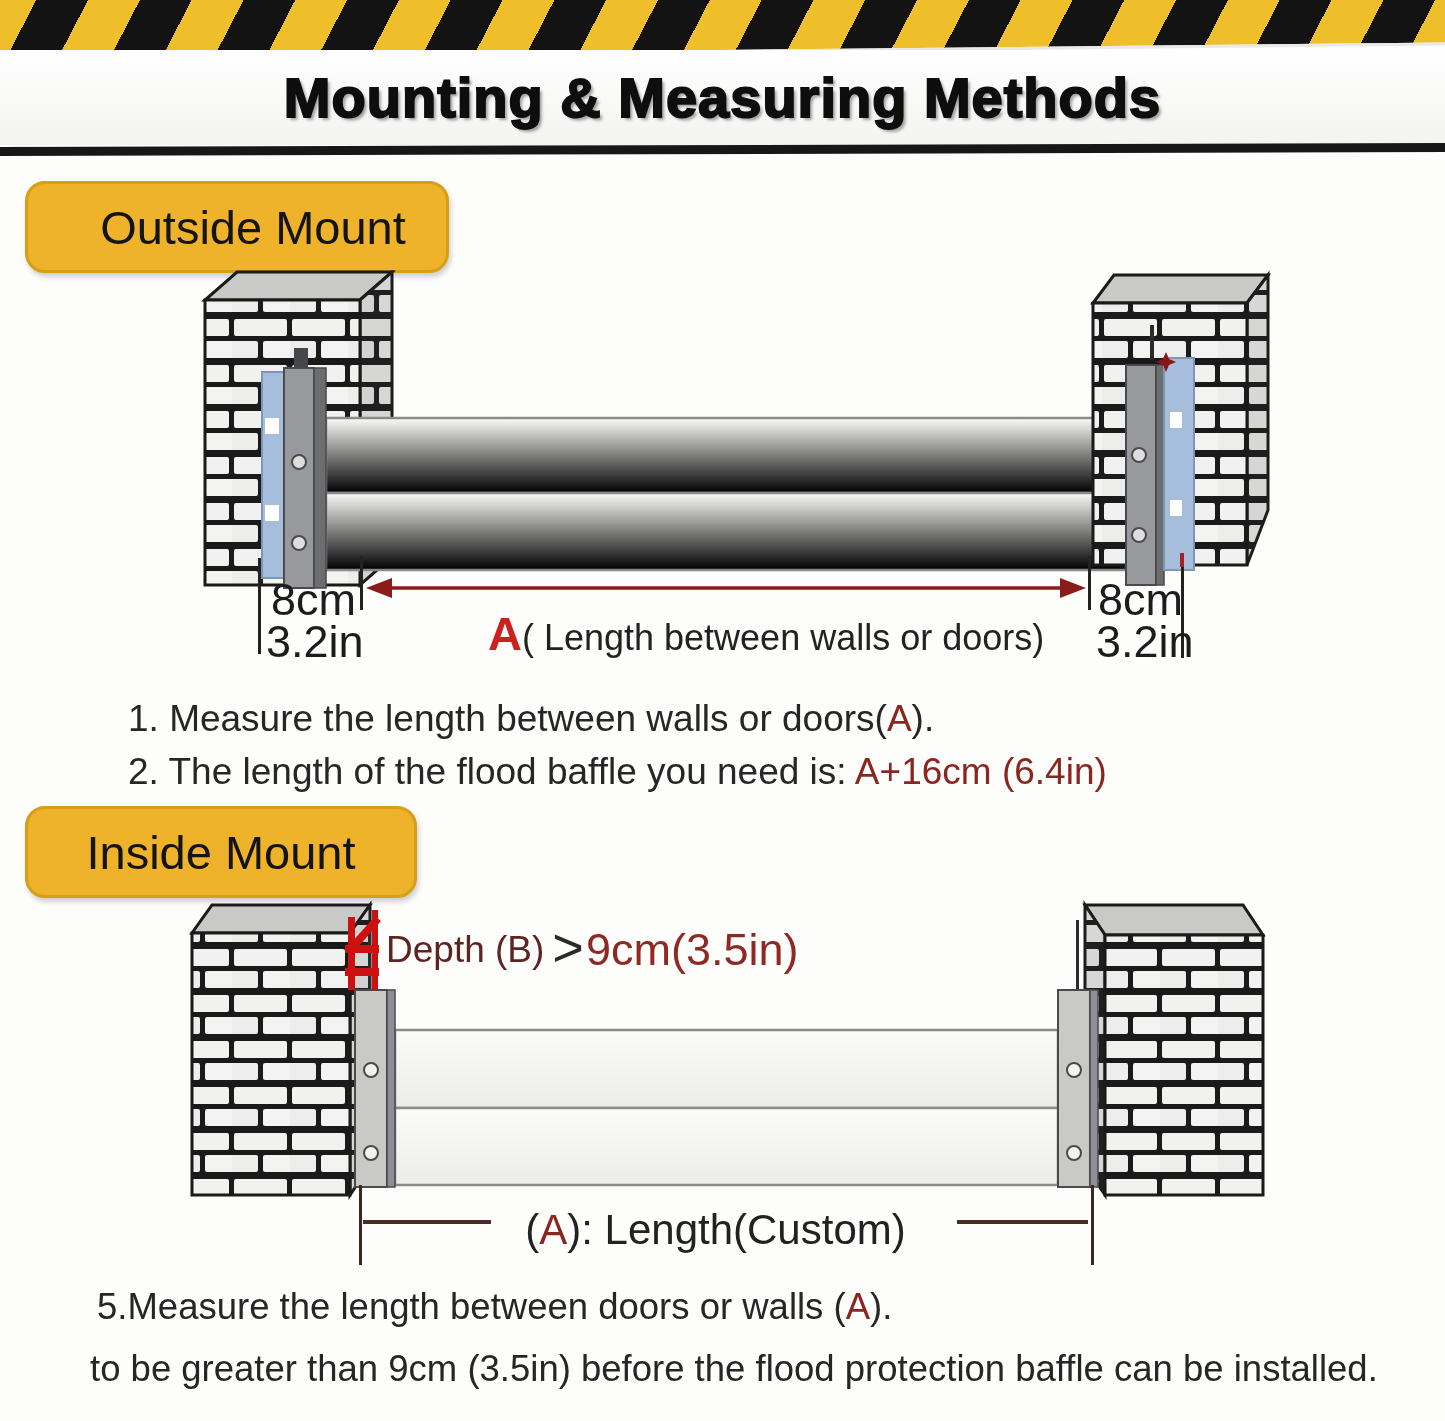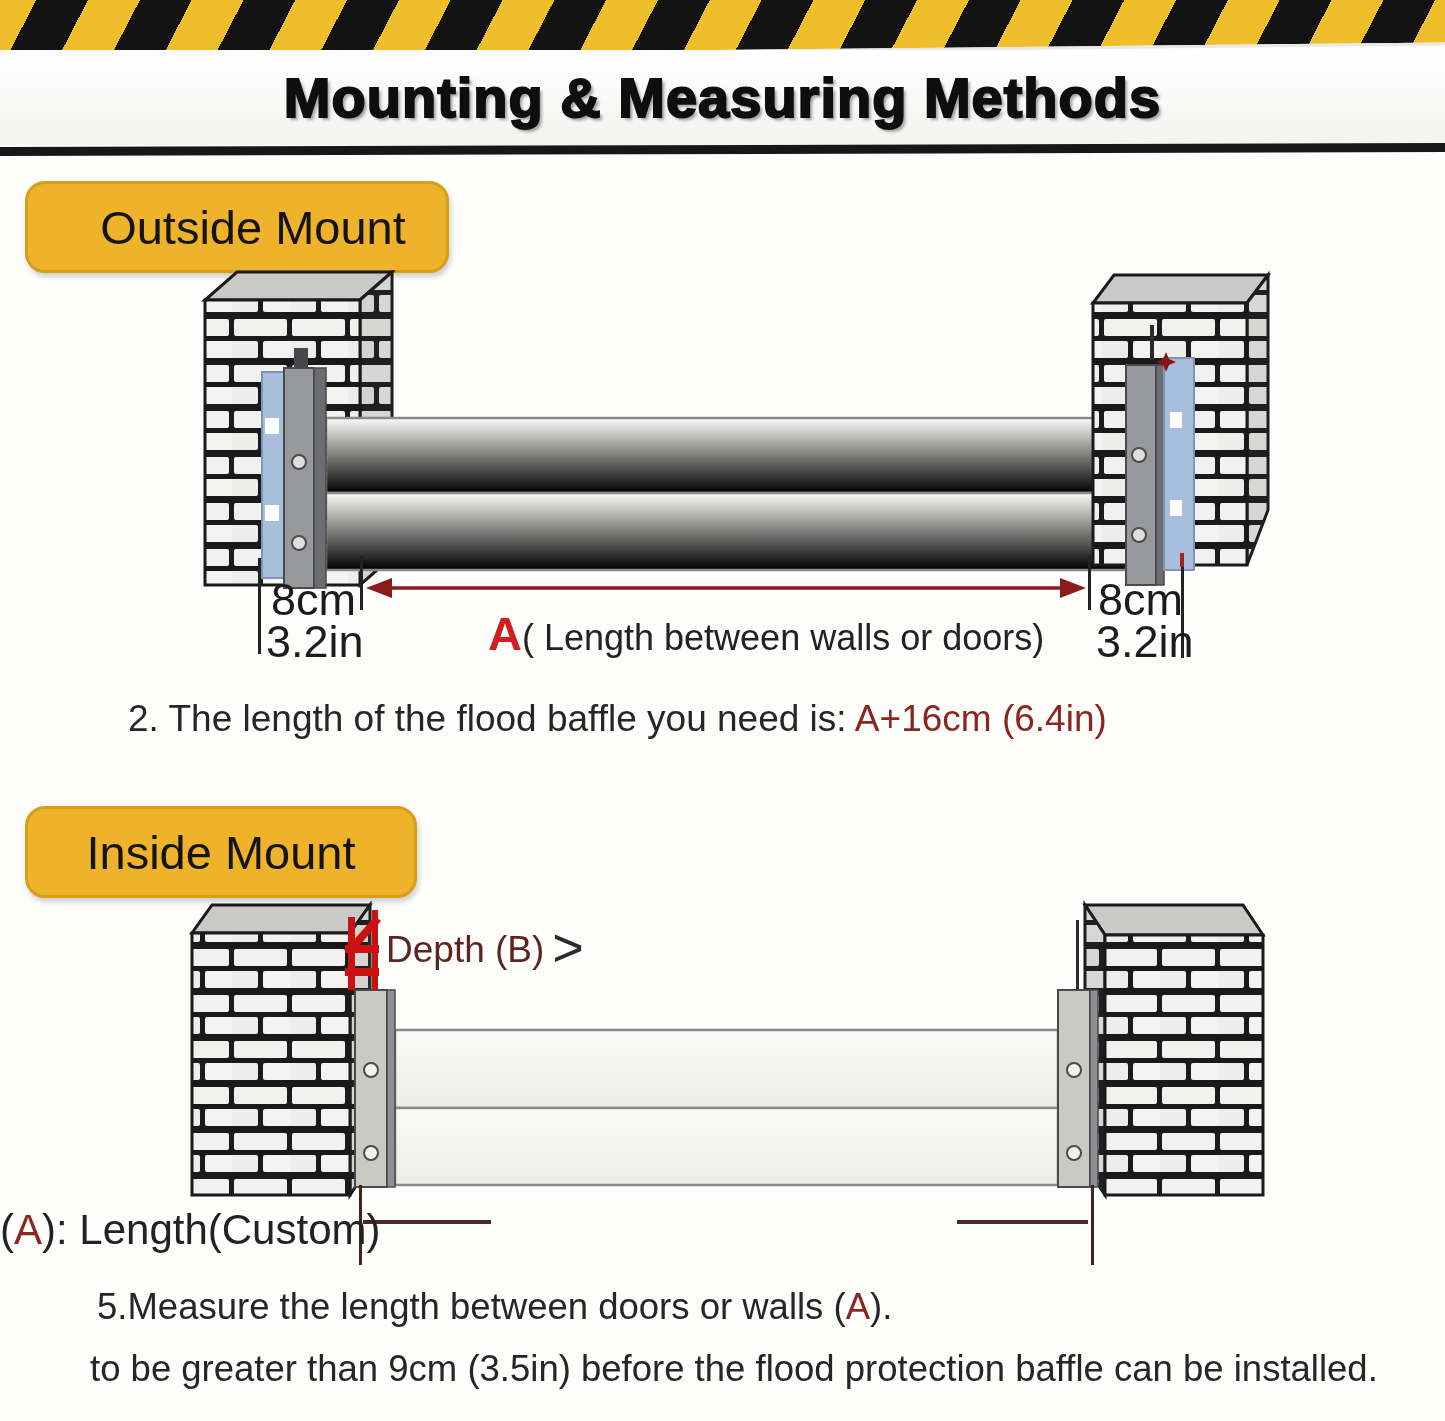--- a/index.html
+++ b/index.html
@@ -136,20 +136,21 @@
 
   <div class="lbl dim-txt" style="left:271px;top:574px">8cm</div>
   <div class="lbl dim-txt" style="left:266px;top:616px">3.2in</div>
   <div class="lbl dim-txt" style="left:1098px;top:574px">8cm</div>
   <div class="lbl dim-txt" style="left:1096px;top:616px">3.2in</div>
   <div class="lbl" style="left:488px;top:606px">
     <span class="a-red">A</span><span class="cap-black">( Length between walls or doors)</span>
   </div>
 
   <div class="lbl steps" style="left:128px;top:692px">
+    <div><span>1. Measure the length between walls or doors(</span><span class="maroon">A</span><span>).</span></div>
     <div><span>2. The length of the flood baffle you need is: </span><span class="maroon">A+16cm (6.4in)</span></div>
   </div>
 
   <div class="badge inside">
     <span>Inside Mount</span>
   </div>
 
   <svg width="1445" height="395" viewBox="0 0 1445 395" style="top:900px">
     <defs>
       <pattern id="brickB" patternUnits="userSpaceOnUse" width="58" height="46">
@@ -211,23 +212,24 @@
       <rect x="359" y="285" width="3" height="80" fill="#3c2722"></rect>
       <rect x="1091" y="285" width="3" height="80" fill="#3c2722"></rect>
       <rect x="363" y="320" width="128" height="4" fill="#4a2c26"></rect>
       <rect x="957" y="320" width="131" height="4" fill="#4a2c26"></rect>
     </g>
   </svg>
 
   <div class="lbl depth-note" style="left:386px;top:916px">
     <span class="depth-label">Depth (B)</span>
     <span class="depth-gt">&gt;</span>
-  </div>
-
-  <div class="lbl len-note" style="left:0;top:1206px;width:1431px;text-align:left">
+    <span class="depth-val">9cm(3.5in)</span>
+  </div>
+
+  <div class="lbl len-note" style="left:0;top:1206px;width:1431px;text-align:center">
     <span>(</span><span class="maroon">A</span><span>): Length(Custom)</span>
   </div>
 
   <div class="lbl bottom-steps" style="left:97px;top:1286px">
     <span>5.Measure the length between doors or walls (</span><span class="maroon">A</span><span>).</span>
   </div>
   <div class="lbl bottom-steps" style="left:90px;top:1348px">
     <span>to be greater than 9cm (3.5in) before the flood protection baffle can be installed.</span>
   </div>
 

